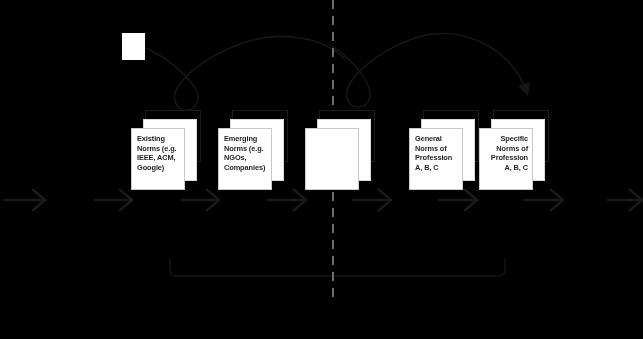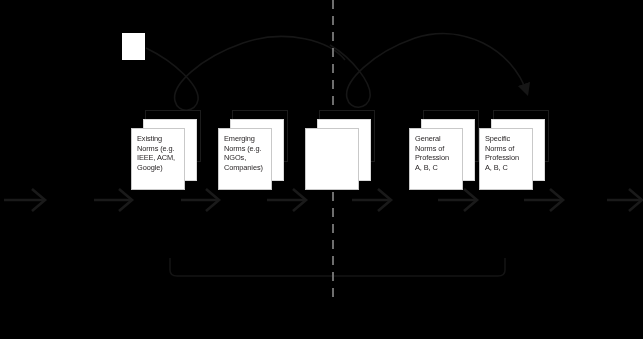--- a/index.html
+++ b/index.html
@@ -53,20 +53,21 @@
   .card-front {
     position: absolute;
     left: 0px;
     top: 18px;
     width: 54px;
     height: 62px;
     background: #ffffff;
     border: 1px solid #c9c9c9;
     box-sizing: border-box;
     padding: 5px 4px 0 5px;
+    font-weight: bold;
   }
   .card-text {
     font-family: "Liberation Sans", sans-serif;
     font-size: 7.4px;
     line-height: 9.6px;
     color: #231f20;
     white-space: pre-line;
     letter-spacing: -0.1px;
   }
   .white-box {
@@ -172,21 +173,21 @@
     <div class="card-back-outline"></div>
     <div class="card-mid"></div>
     <div class="card-front">
       <div class="card-text">General
 Norms of
 Profession
 A, B, C</div>
     </div>
   </div>
 
-  <div class="card-stack" style="left:479px; top:110px;">
+  <div class="card-stack" style="left:479px; top:110px;text-align:right;">
     <div class="card-back-outline"></div>
     <div class="card-mid"></div>
     <div class="card-front">
       <div class="card-text">Specific
 Norms of
 Profession
 A, B, C</div>
     </div>
   </div>
 

